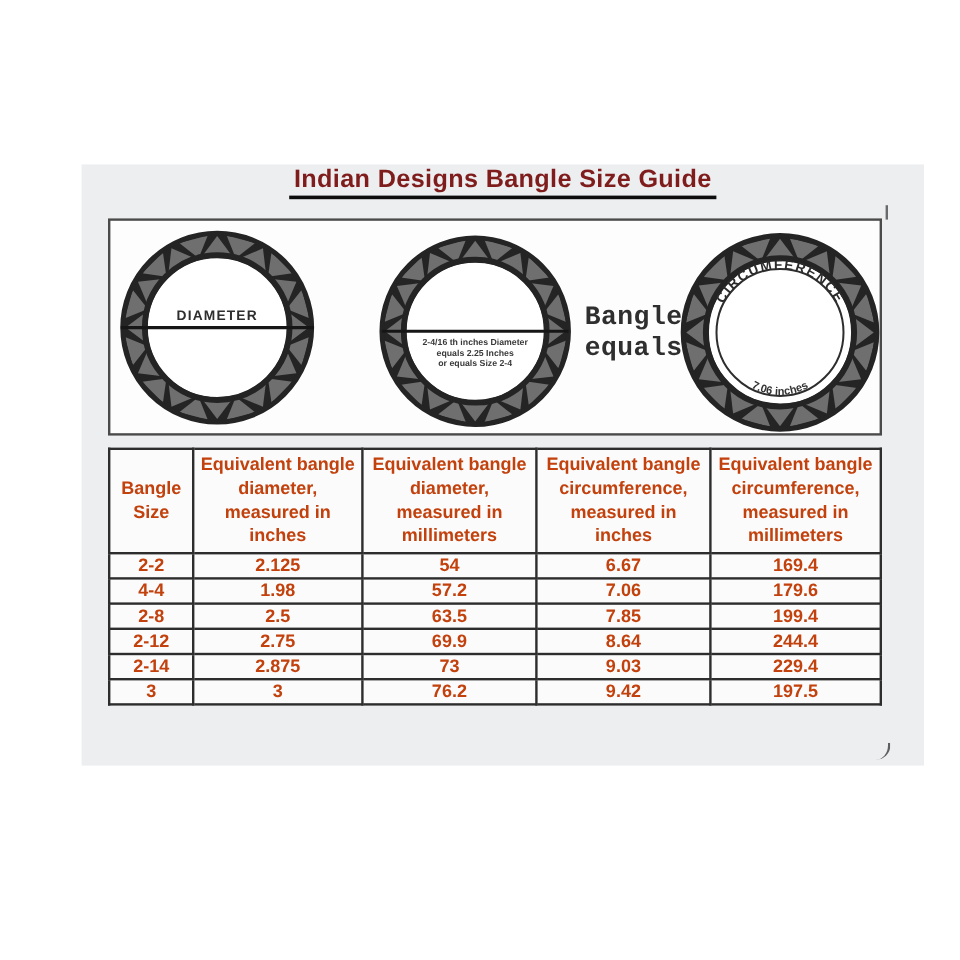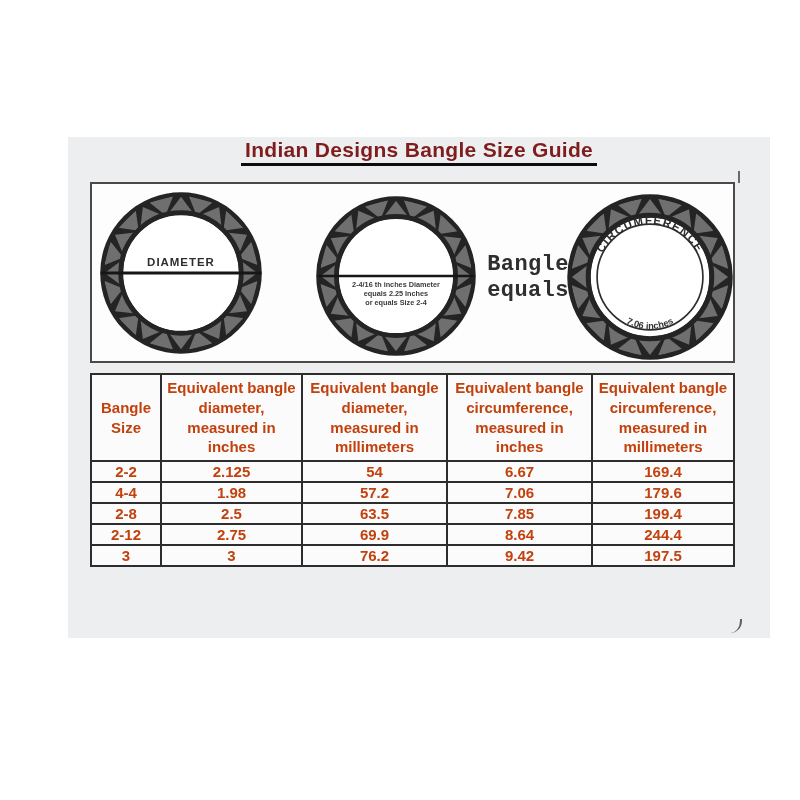--- a/index.html
+++ b/index.html
@@ -176,20 +176,27 @@
         <td>199.4</td>
       </tr>
       <tr>
         <td>2-12</td>
         <td>2.75</td>
         <td>69.9</td>
         <td>8.64</td>
         <td>244.4</td>
       </tr>
       <tr>
+        <td>2-14</td>
+        <td>2.875</td>
+        <td>73</td>
+        <td>9.03</td>
+        <td>229.4</td>
+      </tr>
+      <tr>
         <td>3</td>
         <td>3</td>
         <td>76.2</td>
         <td>9.42</td>
         <td>197.5</td>
       </tr>
     </tbody>
       </table>
   </div>
 </div>

